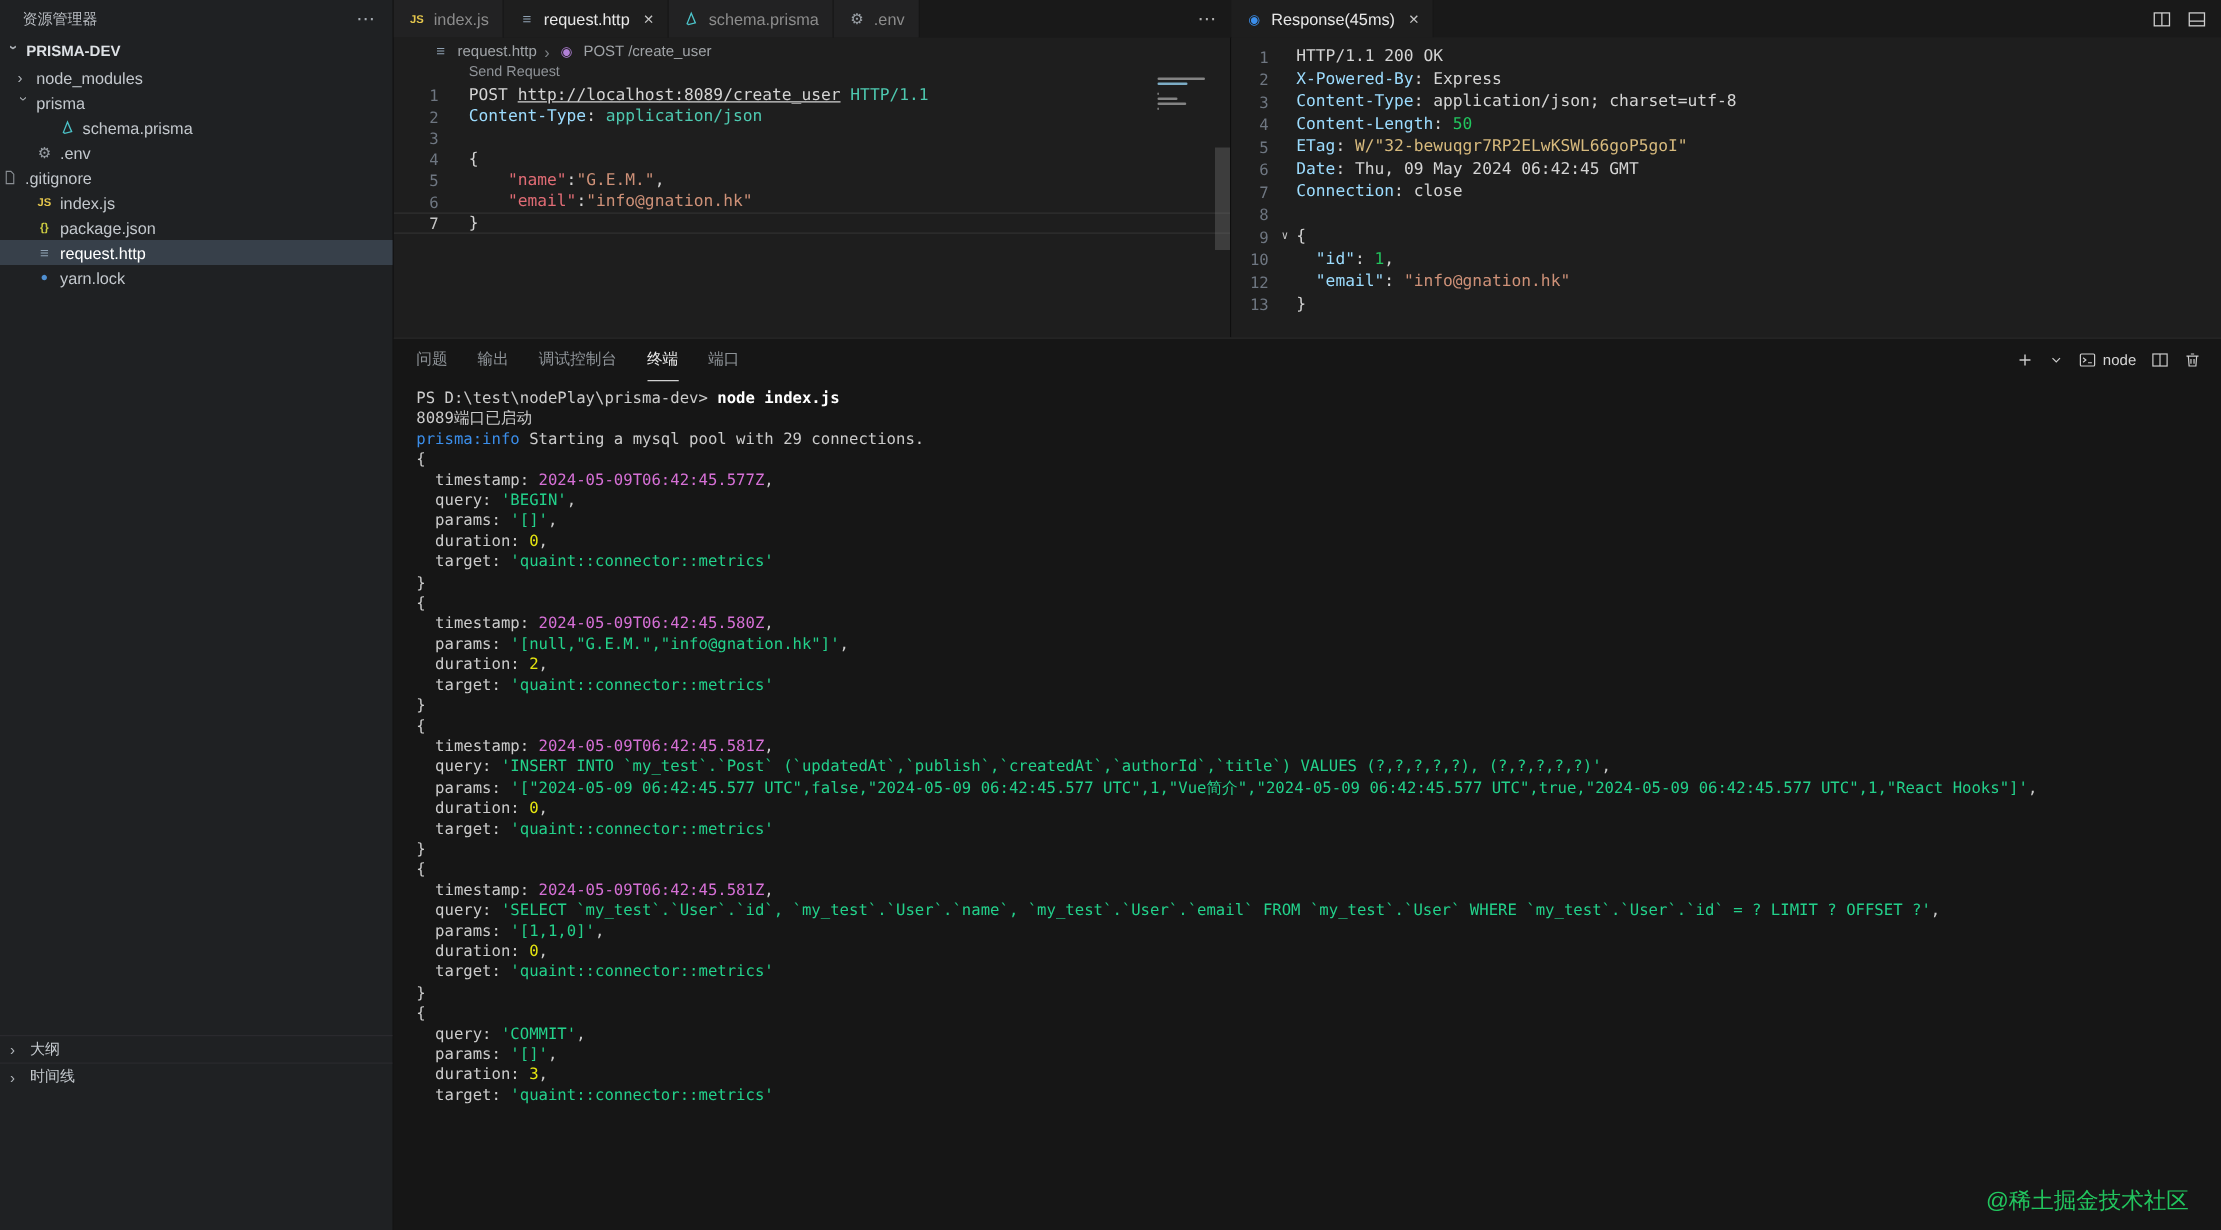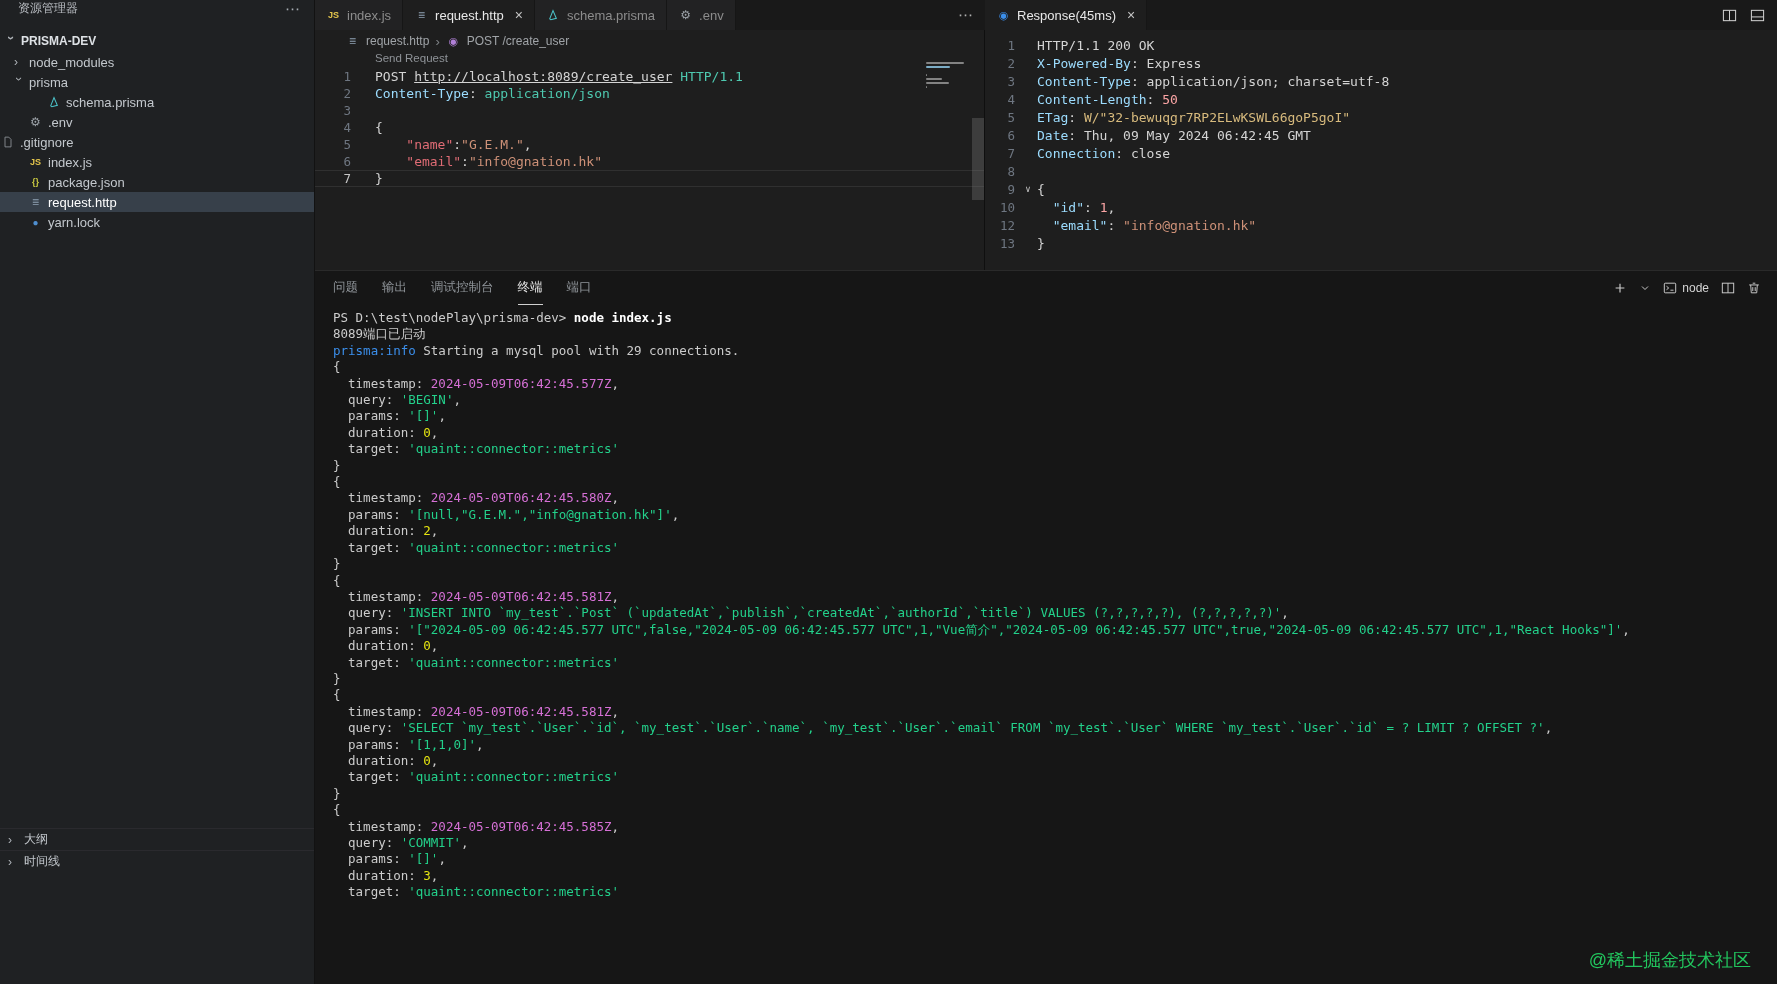--- a/index.html
+++ b/index.html
@@ -2,21 +2,21 @@
 <html><head>
 <meta charset="utf-8">
 <style>
   *{margin:0;padding:0;box-sizing:border-box}
   html,body{width:1777px;height:984px;overflow:hidden}
   body{background:#1e1e1e;font-family:"Liberation Sans",sans-serif;-webkit-font-smoothing:antialiased}
   .app{position:relative;display:flex;width:1777px;height:984px;background:#1e1e1e;color:#ccc;overflow:hidden}
 
   
   .sidebar{width:315px;min-width:315px;height:100%;background:#1f2123;border-right:1px solid #121212;position:relative;font-size:13px;color:#c3c8cd}
-  .sb-header{height:30px;display:flex;align-items:flex-start;justify-content:space-between;padding:0 14px 0 18px;font-size:12px;color:#b8bcc1}
+  .sb-header{height:30px;display:flex;align-items:center;justify-content:space-between;padding:0 14px 0 18px;font-size:12px;color:#b8bcc1}
   .sb-more{color:#a5abb1;cursor:pointer;font-size:15px}
   .tree-row{height:20px;display:flex;align-items:center;gap:5px;cursor:pointer;white-space:nowrap}
   .tree-row.root{font-weight:bold;color:#dde1e5;font-size:12px;height:22px}
   .tree-row.selected{background:#37404a;color:#fff}
   .chev{display:inline-block;width:10px;font-size:12px;color:#aeb3b8;line-height:10px}
   .chev.open{transform:rotate(90deg)}
   .icw{display:inline-flex;width:15px;height:15px;align-items:center;justify-content:center;flex:none}
   .fic{display:inline-flex;align-items:center;justify-content:center;font-family:"Liberation Sans",sans-serif}
   .fic.js{color:#e3c54c;font-weight:bold;font-size:9px}
   .fic.gear{color:#9aa0a6;font-size:12px}
@@ -67,21 +67,21 @@
   .tk-ep{color:#d4d4d4}
   .tk-eurl{color:#d4d4d4;text-decoration:underline}
   .tk-ever{color:#4ec9b0}
   .tk-ehk{color:#9cdcfe}
   .tk-ehv{color:#4ec9b0}
   .tk-ek{color:#e06c75}
   .tk-es{color:#ce9178}
   .tk-rhk{color:#9cdcfe}
   .tk-rk{color:#9cdcfe}
   .tk-rs{color:#ce9178}
-  .tk-rnum{color:#fca5a5}
+  .tk-rnum{color:#22c55e}
   .tk-retag{color:#d7ba7d}
 
   
   .panel{flex:1;border-top:1px solid #2a2a2a;background:#161616;position:relative;overflow:hidden}
   .panel-header{height:34px;display:flex;align-items:flex-end;position:relative;padding-left:18px;gap:24px}
   .ptab{font-size:12.5px;color:#8f9499;cursor:pointer;height:34px;display:flex;align-items:center;border-bottom:1px solid transparent}
   .ptab.active{color:#e6e6e6;border-bottom-color:#d0d0d0}
   .panel-actions{position:absolute;right:16px;top:0;height:34px;display:flex;align-items:center;gap:12px}
   .panel-actions span{display:inline-flex;align-items:center;cursor:pointer}
   .pa-node{gap:5px;font-size:12px;color:#d5d5d5}
@@ -359,21 +359,20 @@
           <div class="tl"><span class="tk-tp">  target: </span><span class="tk-tg">'quaint::connector::metrics'</span></div>
           <div class="tl"><span class="tk-tp">}</span></div>
           <div class="tl"><span class="tk-tp">{</span></div>
           <div class="tl"><span class="tk-tp">  timestamp: </span><span class="tk-tm">2024-05-09T06:42:45.581Z</span><span class="tk-tp">,</span></div>
           <div class="tl"><span class="tk-tp">  query: </span><span class="tk-tg">'SELECT `my_test`.`User`.`id`, `my_test`.`User`.`name`, `my_test`.`User`.`email` FROM `my_test`.`User` WHERE `my_test`.`User`.`id` = ? LIMIT ? OFFSET ?'</span><span class="tk-tp">,</span></div>
           <div class="tl"><span class="tk-tp">  params: </span><span class="tk-tg">'[1,1,0]'</span><span class="tk-tp">,</span></div>
           <div class="tl"><span class="tk-tp">  duration: </span><span class="tk-ty">0</span><span class="tk-tp">,</span></div>
           <div class="tl"><span class="tk-tp">  target: </span><span class="tk-tg">'quaint::connector::metrics'</span></div>
           <div class="tl"><span class="tk-tp">}</span></div>
           <div class="tl"><span class="tk-tp">{</span></div>
-          <div class="tl"><span class="tk-tp">  timestamp: </span><span class="tk-tm">2024-05-09T06:42:45.585Z</span><span class="tk-tp">,</span></div>
           <div class="tl"><span class="tk-tp">  query: </span><span class="tk-tg">'COMMIT'</span><span class="tk-tp">,</span></div>
           <div class="tl"><span class="tk-tp">  params: </span><span class="tk-tg">'[]'</span><span class="tk-tp">,</span></div>
           <div class="tl"><span class="tk-tp">  duration: </span><span class="tk-ty">3</span><span class="tk-tp">,</span></div>
           <div class="tl"><span class="tk-tp">  target: </span><span class="tk-tg">'quaint::connector::metrics'</span></div>
         </div>
     </div>
 
   </div>
 
   <div class="watermark">@稀土掘金技术社区</div>

